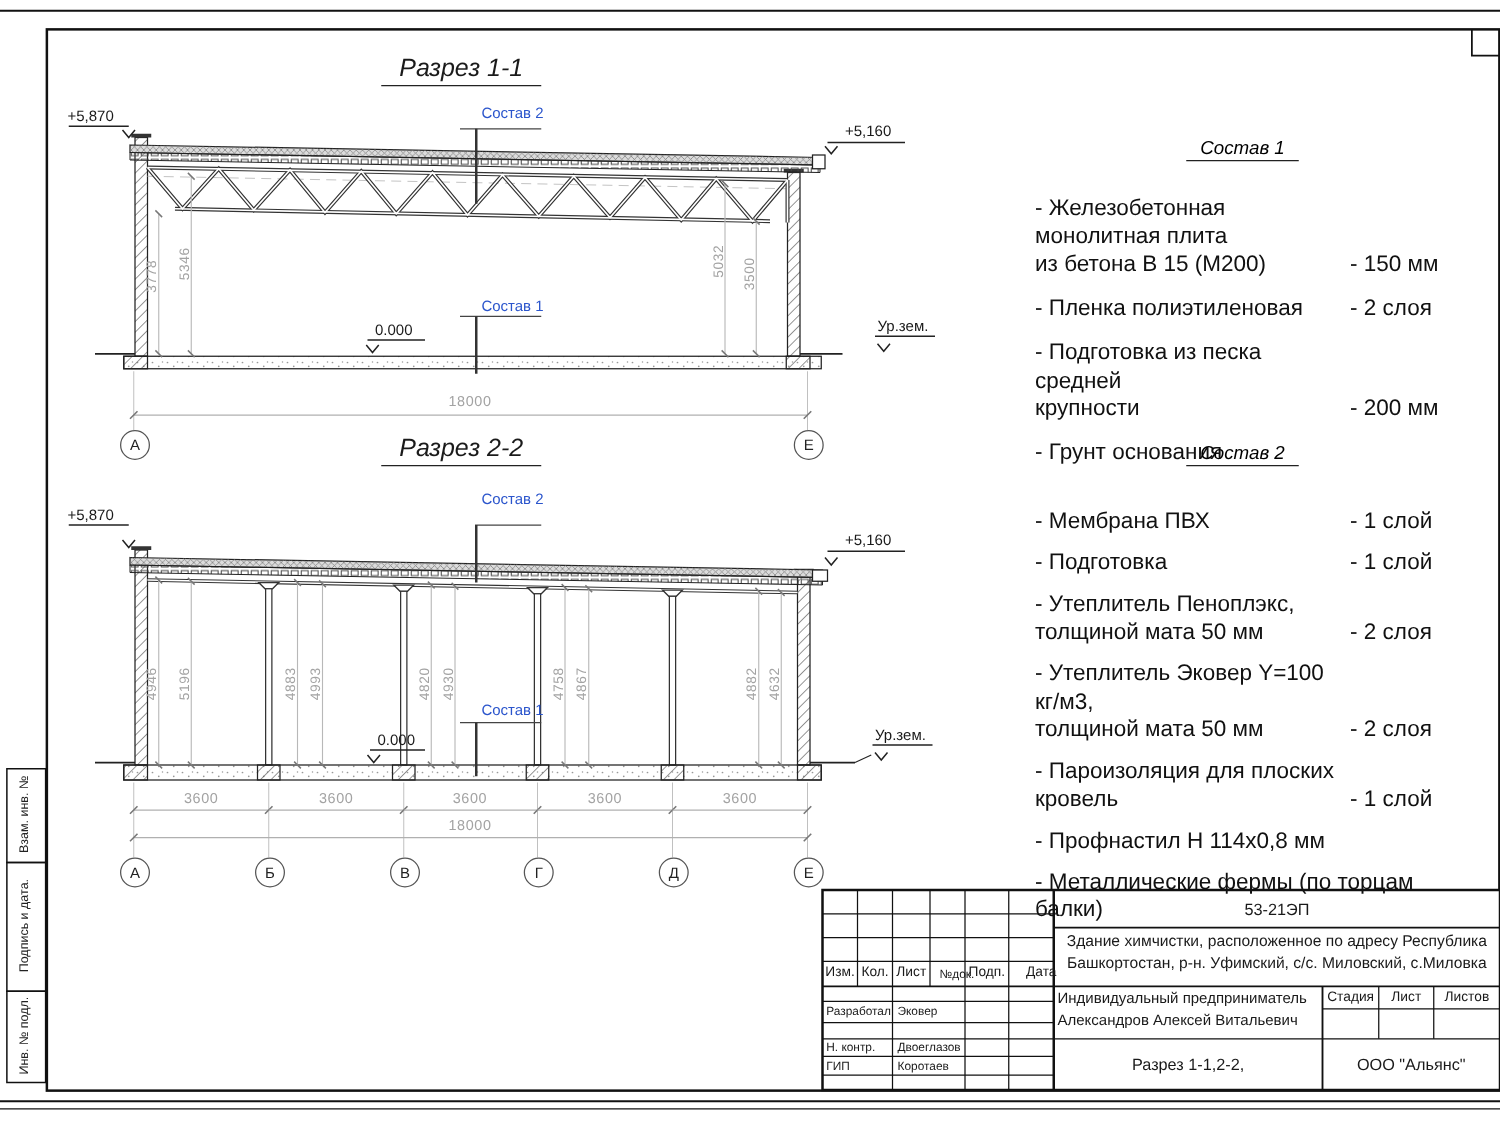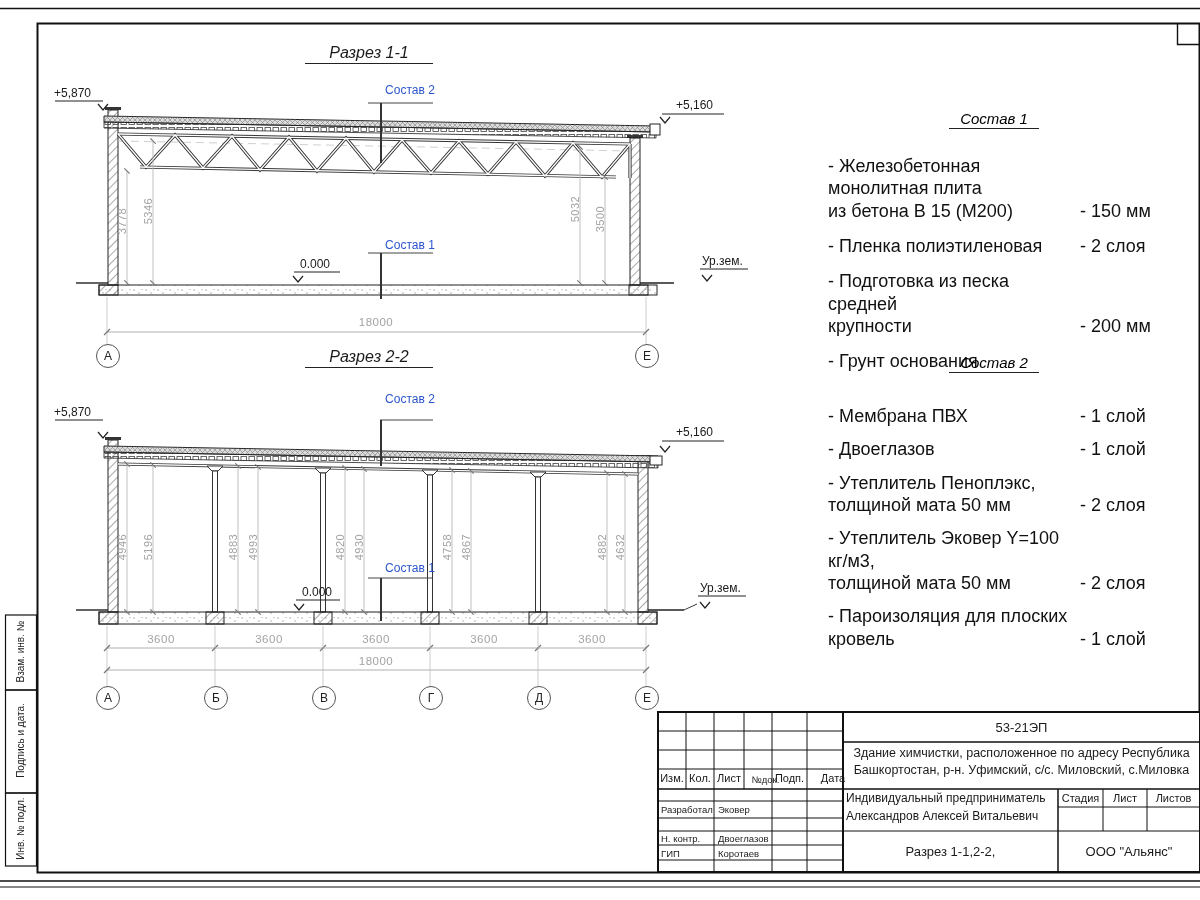--- a/index.html
+++ b/index.html
@@ -1,20 +1,20 @@
 <!DOCTYPE html>
 <html><head>
 <meta charset="utf-8">
 <style>
   html,body{margin:0;padding:0;background:#fff;width:1200px;height:900px;overflow:hidden;
     font-family:"Liberation Sans", sans-serif;}
   #sheet{position:relative;width:1200px;height:900px;background:#fff;}
   #linework{position:absolute;left:0;top:0;}
   .t{position:absolute;color:#1a1a1a;white-space:nowrap;}
-  .sec-title{font-size:16px;font-style:italic;border-bottom:1.2px solid #222;padding:0 4px 1px 4px;
+  .sec-title{font-size:20px;font-style:italic;border-bottom:1.2px solid #222;padding:0 4px 1px 4px;
     text-align:center;width:120px;}
   .slabel{color:#2b55cc;font-size:12px;width:80px;text-align:center;}
   .elev{font-size:12px;}
   .vdim{position:absolute;width:46px;text-align:center;transform:rotate(-90deg);transform-origin:center;
     font-size:11px;color:#a3a3a3;letter-spacing:.5px;}
   .hdim{position:absolute;font-size:11.5px;color:#a3a3a3;text-align:center;width:70px;letter-spacing:.5px;}
   .bubble{position:absolute;width:22px;height:22px;border:1.2px solid #555;border-radius:50%;
     background:#fff;display:flex;align-items:center;justify-content:center;font-size:12px;color:#222;}
   .mlabel{position:absolute;width:86px;text-align:center;transform:rotate(-90deg);transform-origin:center;
     font-size:10px;color:#222;}
@@ -313,36 +313,44 @@
 </div>
 
 <div class="sostav" style="left:828px;top:354px;">
   <div class="stitle">Состав 2</div>
   <div class="items" style="margin-top:32px;">
     <div class="item" style="margin-bottom:11px;">
       <div class="txt">- Мембрана ПВХ</div>
       <div class="value">- 1 слой</div>
     </div>
     <div class="item" style="margin-bottom:11px;">
-      <div class="txt">- Двоеглазов</div>
+      <div class="txt">- Подготовка</div>
       <div class="value">- 1 слой</div>
     </div>
     <div class="item" style="margin-bottom:11px;">
       <div class="txt">- Утеплитель Пеноплэкс,
 толщиной мата 50 мм</div>
       <div class="value">- 2 слоя</div>
     </div>
     <div class="item" style="margin-bottom:11px;">
       <div class="txt">- Утеплитель Эковер Y=100 кг/м3,
 толщиной мата 50 мм</div>
       <div class="value">- 2 слоя</div>
     </div>
     <div class="item" style="margin-bottom:11px;">
       <div class="txt">- Пароизоляция для плоских кровель</div>
       <div class="value">- 1 слой</div>
+    </div>
+    <div class="item" style="margin-bottom:11px;">
+      <div class="txt">- Профнастил Н 114х0,8 мм</div>
+      <div class="value"></div>
+    </div>
+    <div class="item">
+      <div class="txt">- Металлические фермы (по торцам балки)</div>
+      <div class="value"></div>
     </div>
   </div>
 </div>
 
 <div class="t tb tb-center" style="left:843px;top:720px;width:357px;font-size:13px;">53-21ЭП</div>
 <div class="t tb-center" style="left:843px;top:746px;width:357px;font-size:12.5px;">Здание химчистки,  расположенное по адресу Республика</div>
 <div class="t tb-center" style="left:843px;top:763px;width:357px;font-size:12.5px;">Башкортостан, р-н. Уфимский, с/с. Миловский, с.Миловка</div>
 
 <div class="t tb tb-center" style="left:658px;top:772px;width:28px;">Изм.</div>
 <div class="t tb tb-center" style="left:686px;top:772px;width:28px;">Кол.</div>

